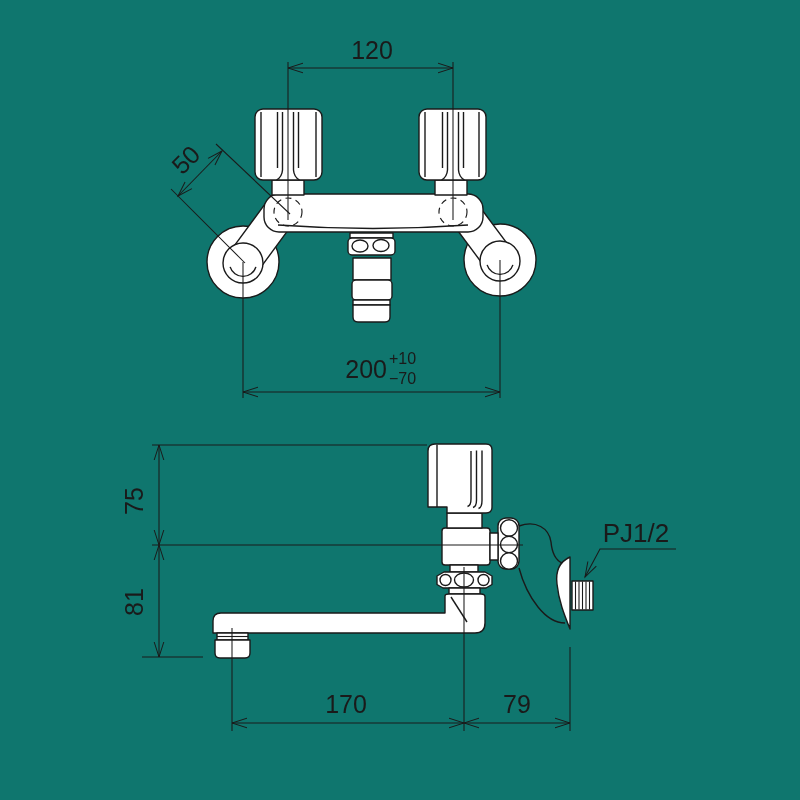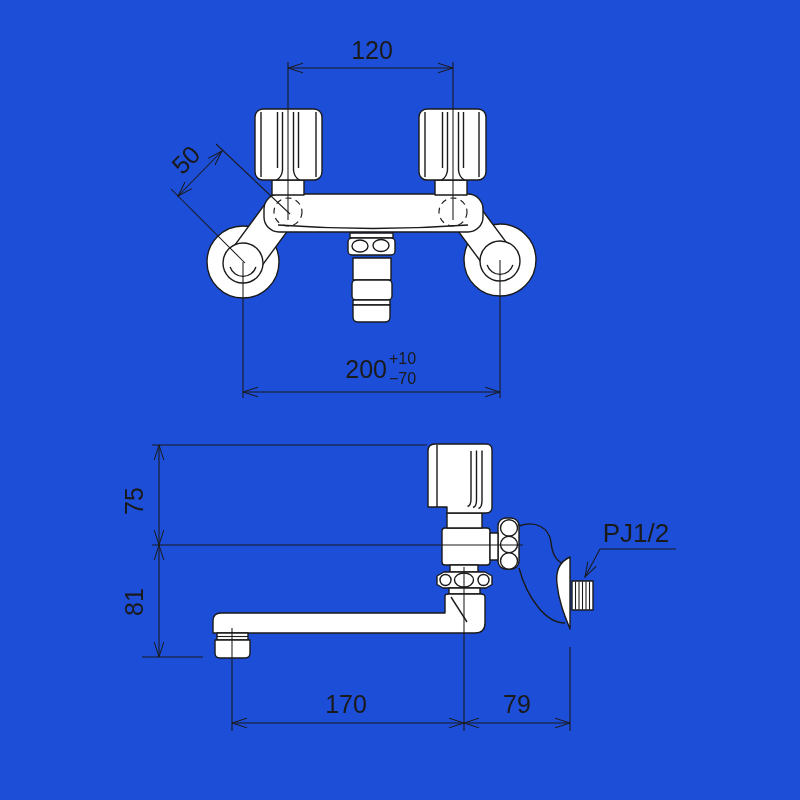--- a/index.html
+++ b/index.html
@@ -1,16 +1,16 @@
 <!DOCTYPE html>
 <html><head>
 <meta charset="utf-8">
 <style>
   html,body{margin:0;padding:0;background:#fff;}
-  .canvas{width:800px;height:800px;background:#1d4ed8;position:relative;overflow:hidden;}
+  .canvas{width:800px;height:800px;background:#0f766e;position:relative;overflow:hidden;}
   svg{position:absolute;left:0;top:0;}
   .o  {fill:none;stroke:#1a1a1a;stroke-width:1.4;stroke-linejoin:round;}
   .of {fill:#ffffff;stroke:#1a1a1a;stroke-width:1.4;stroke-linejoin:round;}
   .th {fill:none;stroke:#1a1a1a;stroke-width:1.1;}
   .d  {fill:none;stroke:#1a1a1a;stroke-width:1.05;}
   .dash{fill:none;stroke:#1a1a1a;stroke-width:1.15;stroke-dasharray:6 4.5;}
   text{fill:#1a1a1a;font-family:"Liberation Sans","DejaVu Sans",sans-serif;}
   .t  {font-size:25px;}
   .ts {font-size:16px;}
   .tp {font-size:26px;}

